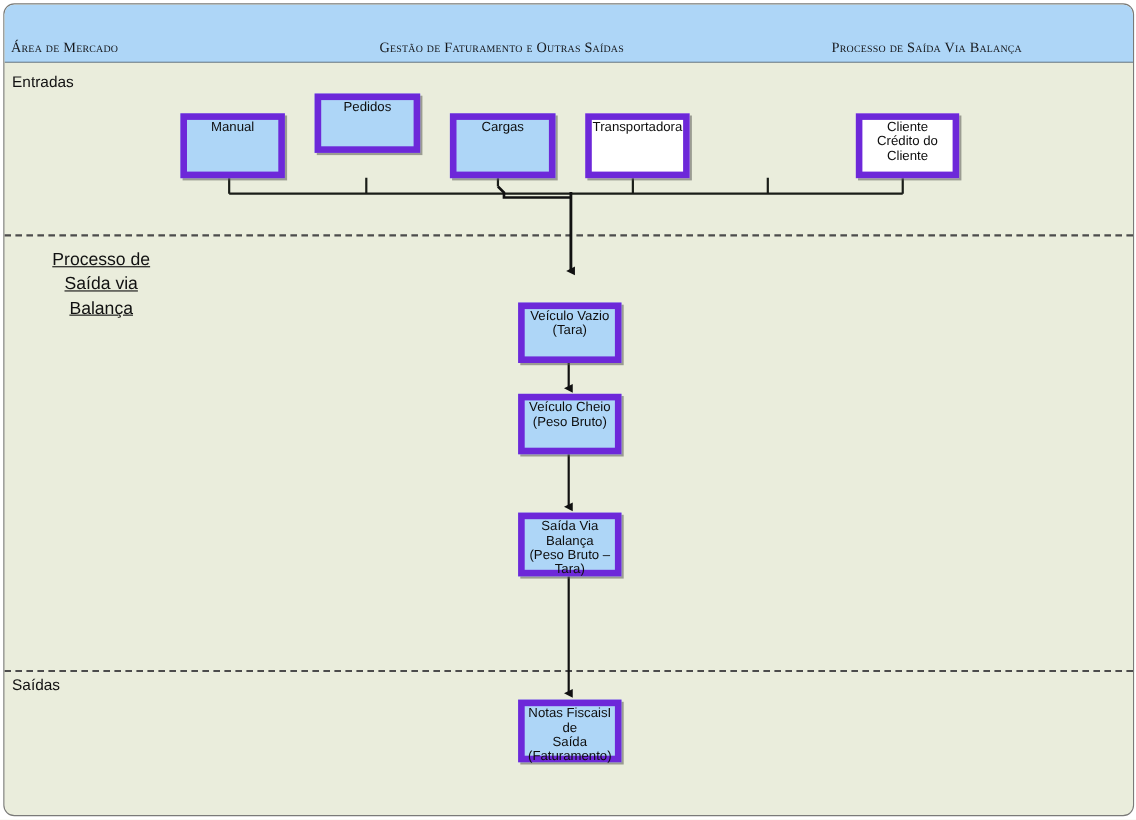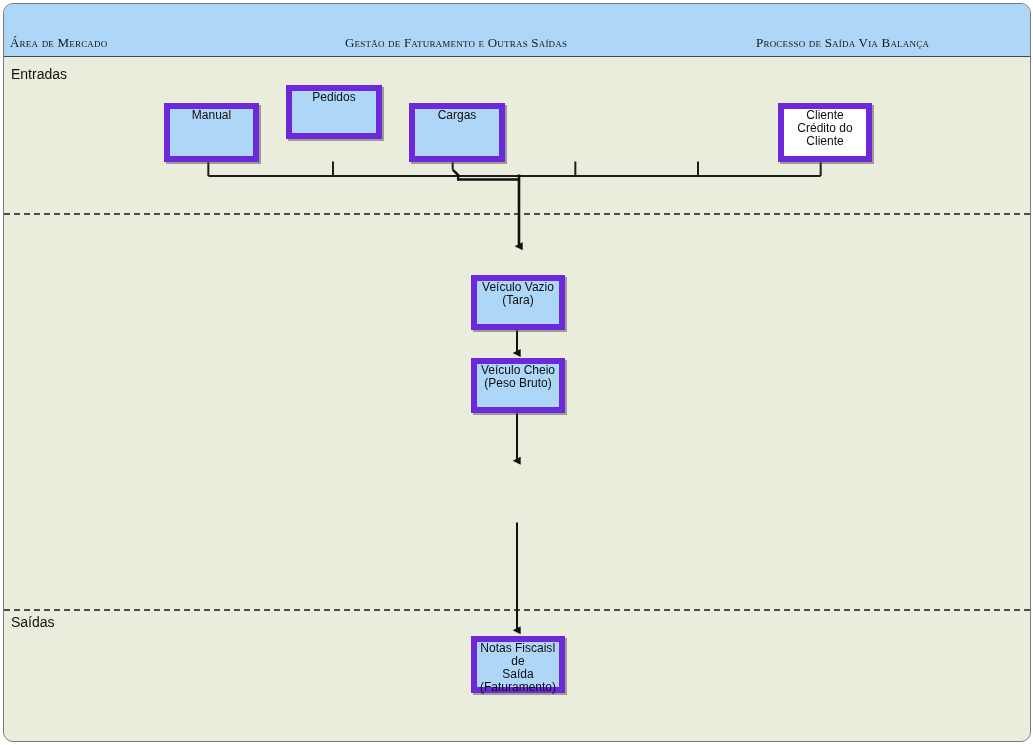--- a/index.html
+++ b/index.html
@@ -140,20 +140,25 @@
     <div class="hdr-title" id="hdr-area">Área de Mercado</div>
     <div class="hdr-title" id="hdr-gestao">Gestão de Faturamento e Outras Saídas</div>
     <div class="hdr-title" id="hdr-processo">Processo de Saída Via Balança</div>
   </div>
 
   <div class="divider" id="divider-1"></div>
   <div class="divider" id="divider-2"></div>
 
   <div class="lane-label" id="label-entradas">Entradas</div>
 
+  <div id="label-processo">
+    <span>Processo de</span><br>
+    <span>Saída via</span><br>
+    <span>Balança</span>
+  </div>
 
   <div class="lane-label" id="label-saidas">Saídas</div>
 
   <svg id="connectors" viewBox="0 0 1028 739">
     <defs>
       <marker id="arrowhead" markerWidth="9" markerHeight="9" refX="4.5" refY="4.2" orient="auto" markerUnits="userSpaceOnUse">
         <path d="M0.5,0.5 L8.5,0.5 L4.5,8.5 Z" fill="#111111"></path>
       </marker>
     </defs>
 
@@ -180,20 +185,23 @@
   </div>
 
   <div class="node blue" id="node-pedidos">
     <span class="txt">Pedidos</span>
   </div>
 
   <div class="node blue" id="node-cargas">
     <span class="txt">Cargas</span>
   </div>
 
+  <div class="node white" id="node-transportadora">
+    <span class="txt">Transportadora</span>
+  </div>
 
 
   <div class="node white" id="node-cliente">
     <span class="txt">
       <span>Cliente</span><br>
       <span>Crédito do Cliente</span>
     </span>
   </div>
 
   <div class="node blue" id="node-veiculo-vazio">
@@ -203,20 +211,27 @@
     </span>
   </div>
 
   <div class="node blue" id="node-veiculo-cheio">
     <span class="txt">
       <span>Veículo Cheio</span><br>
       <span>(Peso Bruto)</span>
     </span>
   </div>
 
+  <div class="node blue" id="node-saida-balanca">
+    <span class="txt">
+      <span>Saída Via Balança</span><br>
+      <span>(Peso Bruto –</span><br>
+      <span>Tara)</span>
+    </span>
+  </div>
 
   <div class="node blue" id="node-notas-fiscais">
     <span class="txt">
       <span>Notas FiscaisI de</span><br>
       <span>Saída</span><br>
       <span>(Faturamento)</span>
     </span>
   </div>
 
 </div>

